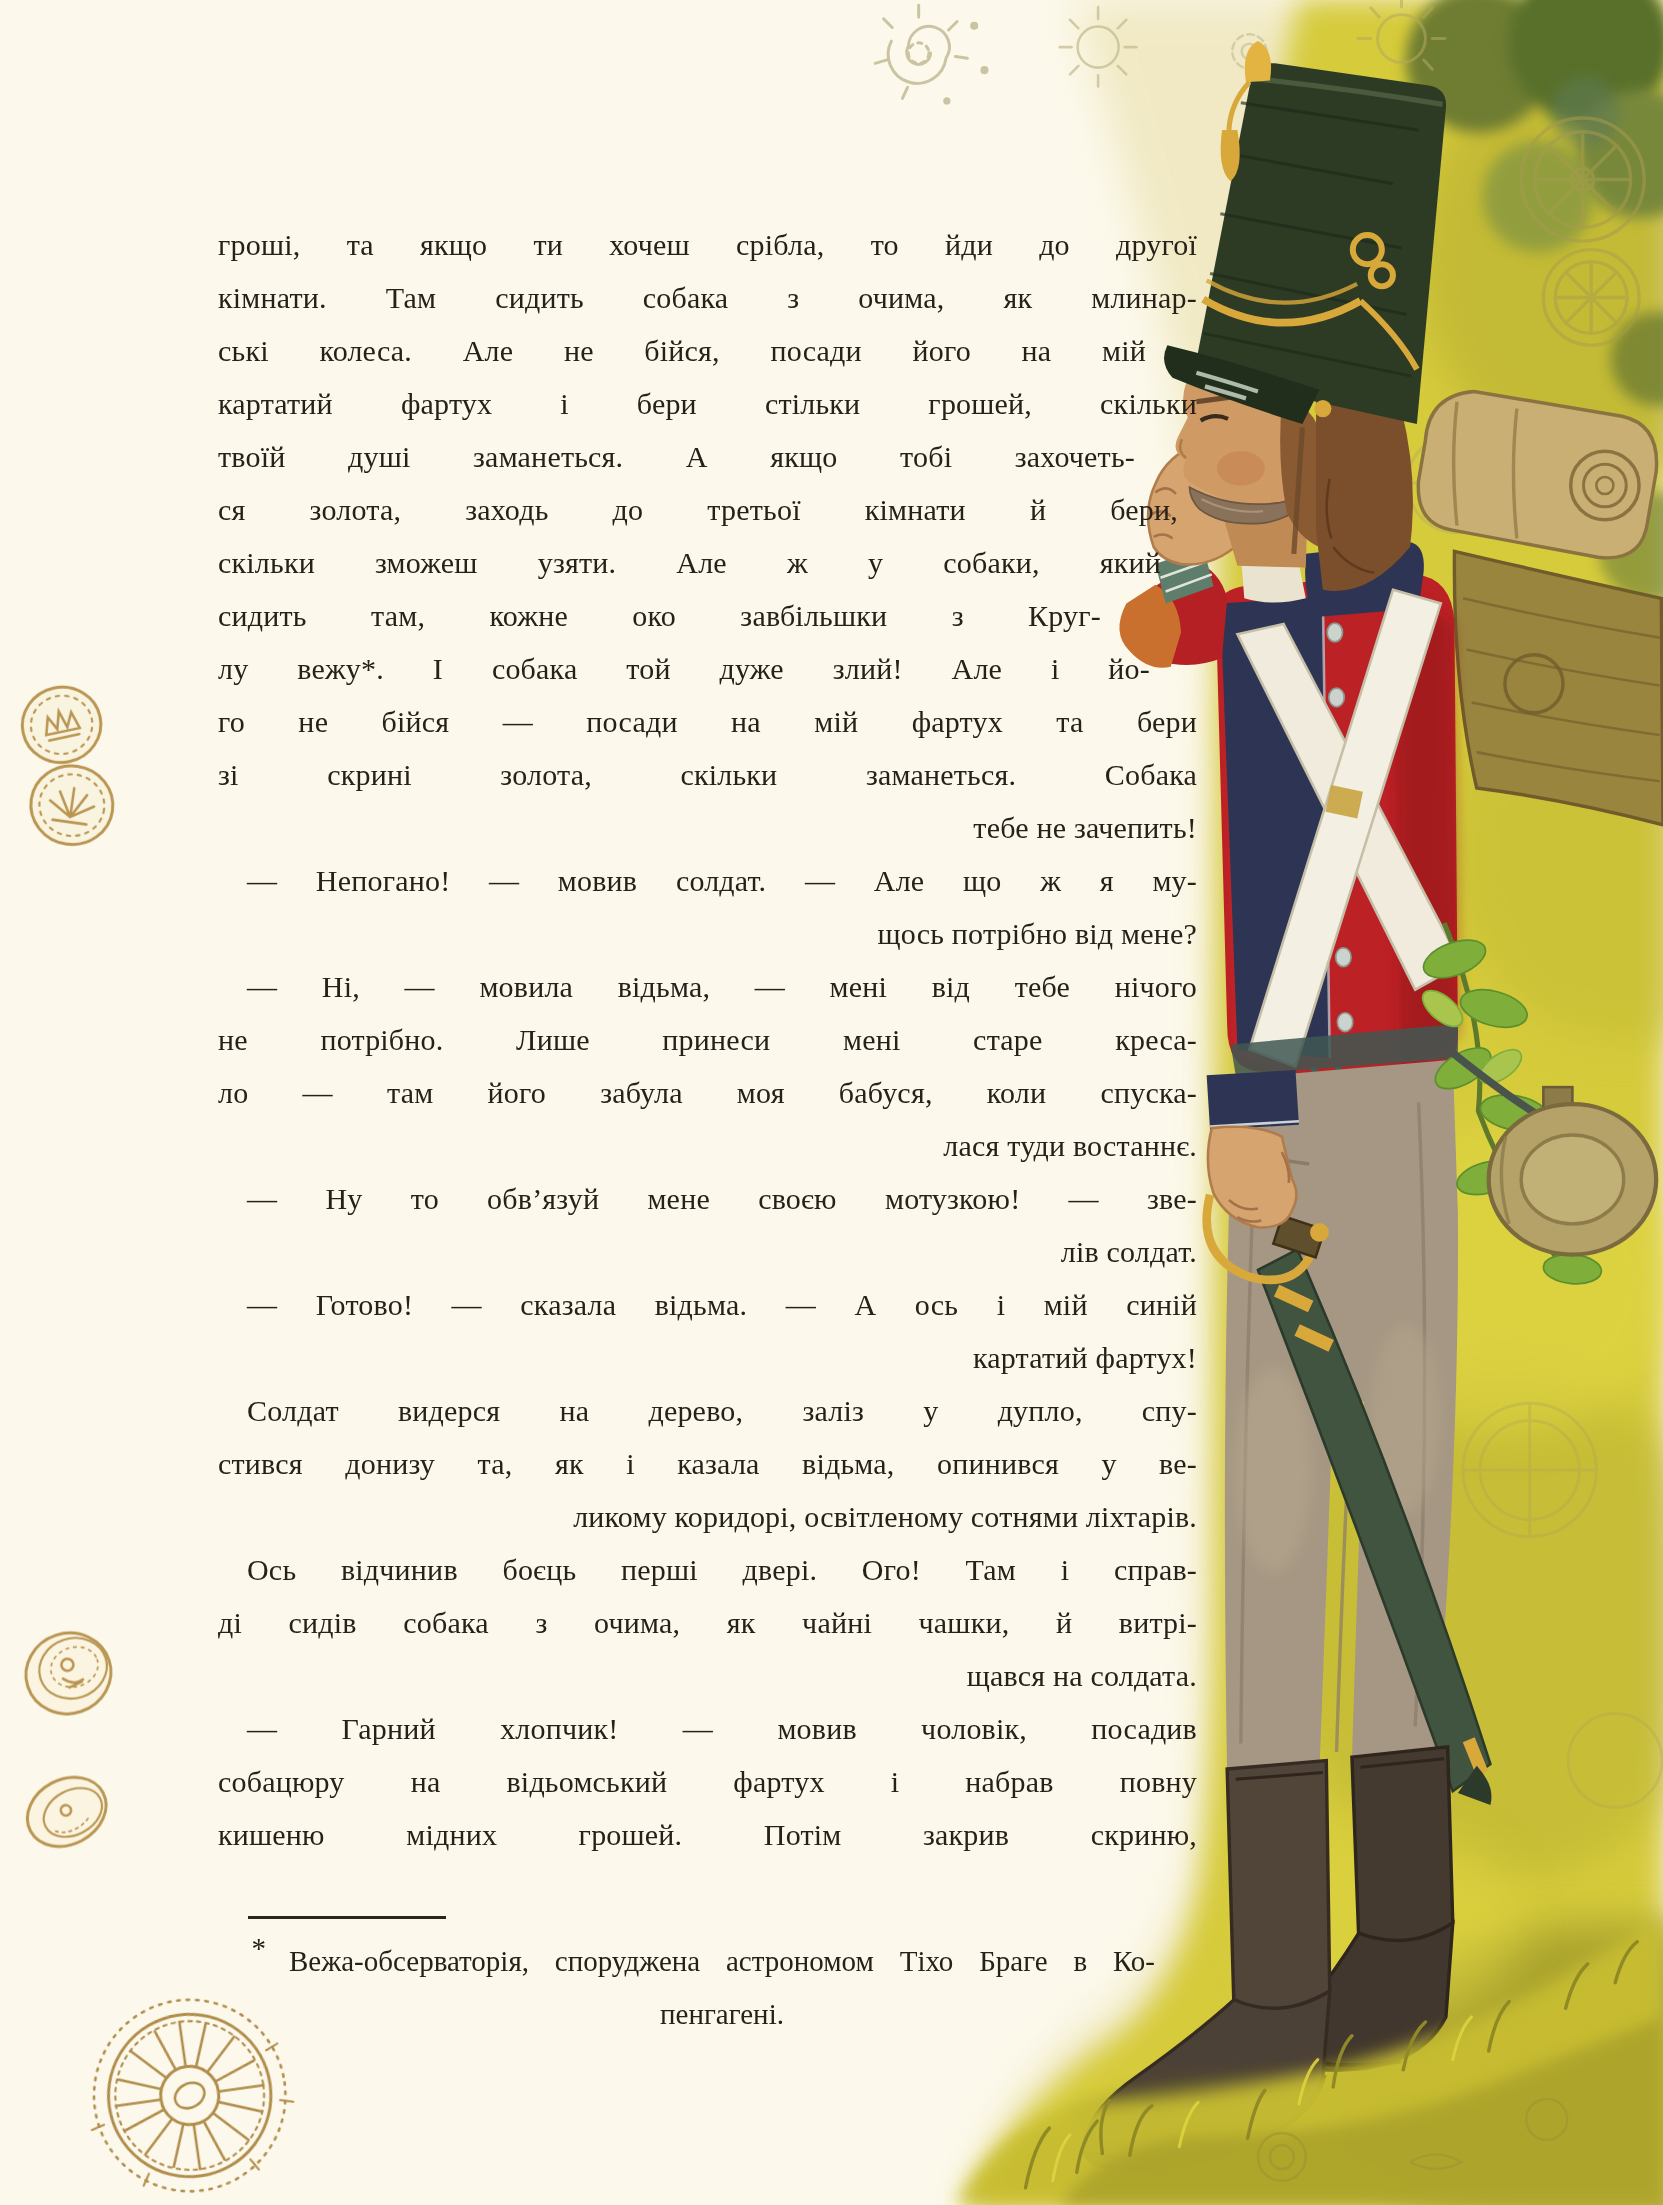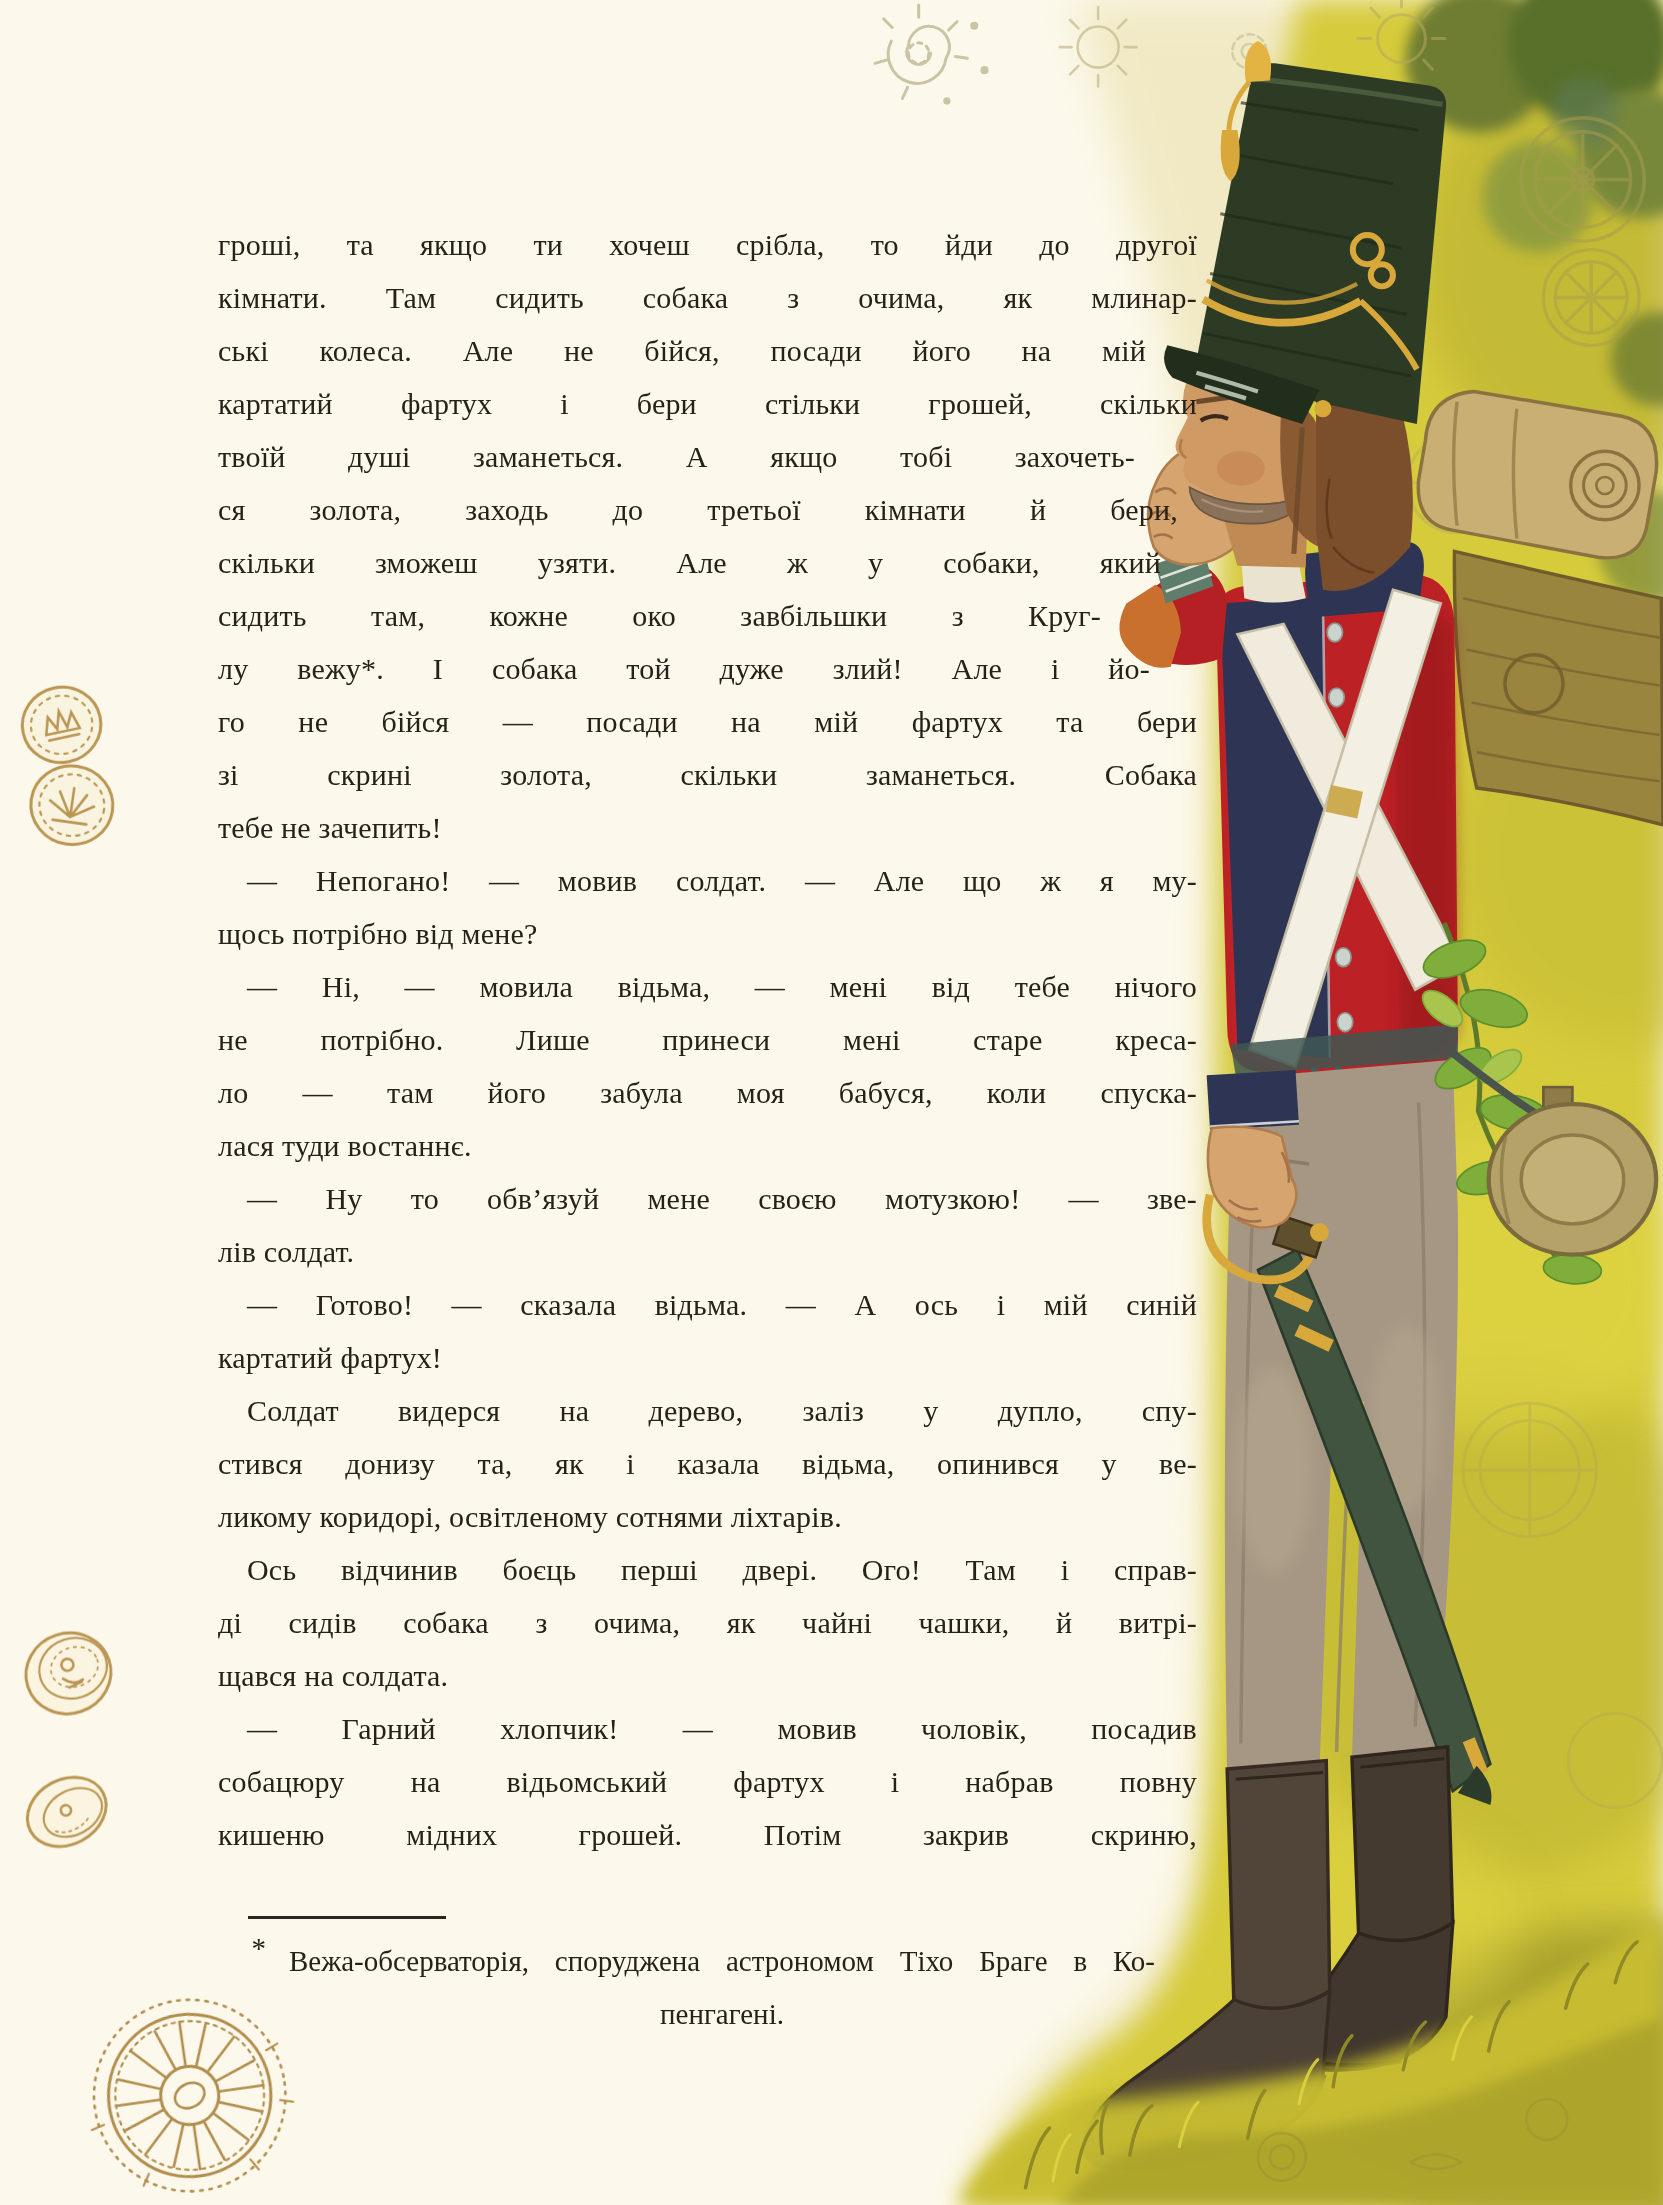--- a/index.html
+++ b/index.html
@@ -8,21 +8,21 @@
     background:#fcf9ec;
     font-family:"Liberation Serif","DejaVu Serif",serif;
   }
   .artwork{position:absolute;left:0;top:0;width:1663px;height:2205px;}
   .text-block{
     position:absolute;left:218px;top:218px;width:979px;
     font-size:30px;line-height:53px;color:#27211a;
     letter-spacing:0.2px;
   }
   .text-block .line{text-align:justify;text-align-last:justify;}
-  .text-block .line.ragged{text-align:left;text-align-last:auto;}
+  .text-block .line.ragged{text-align:right;text-align-last:auto;}
   .para.indent .line:first-child{text-indent:29px;}
   
   .text-block .line[data-line="3"]{margin-right:51px;}
   .text-block .line[data-line="5"]{margin-right:62px;}
   .text-block .line[data-line="6"]{margin-right:19px;}
   .text-block .line[data-line="7"]{margin-right:36px;}
   .text-block .line[data-line="8"]{margin-right:96px;}
   .text-block .line[data-line="9"]{margin-right:47px;}
   .fn-divider{position:absolute;left:248px;top:1916px;width:198px;height:3.4px;background:#2b251e;}
   .footnote{

